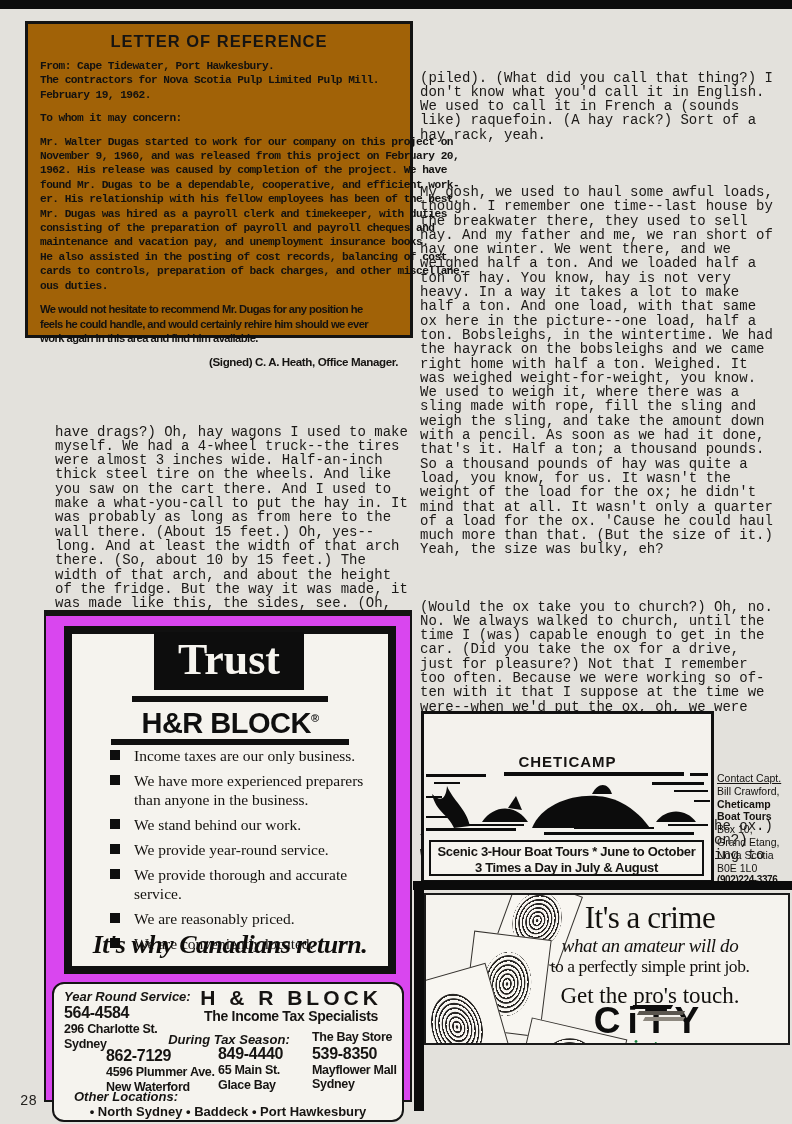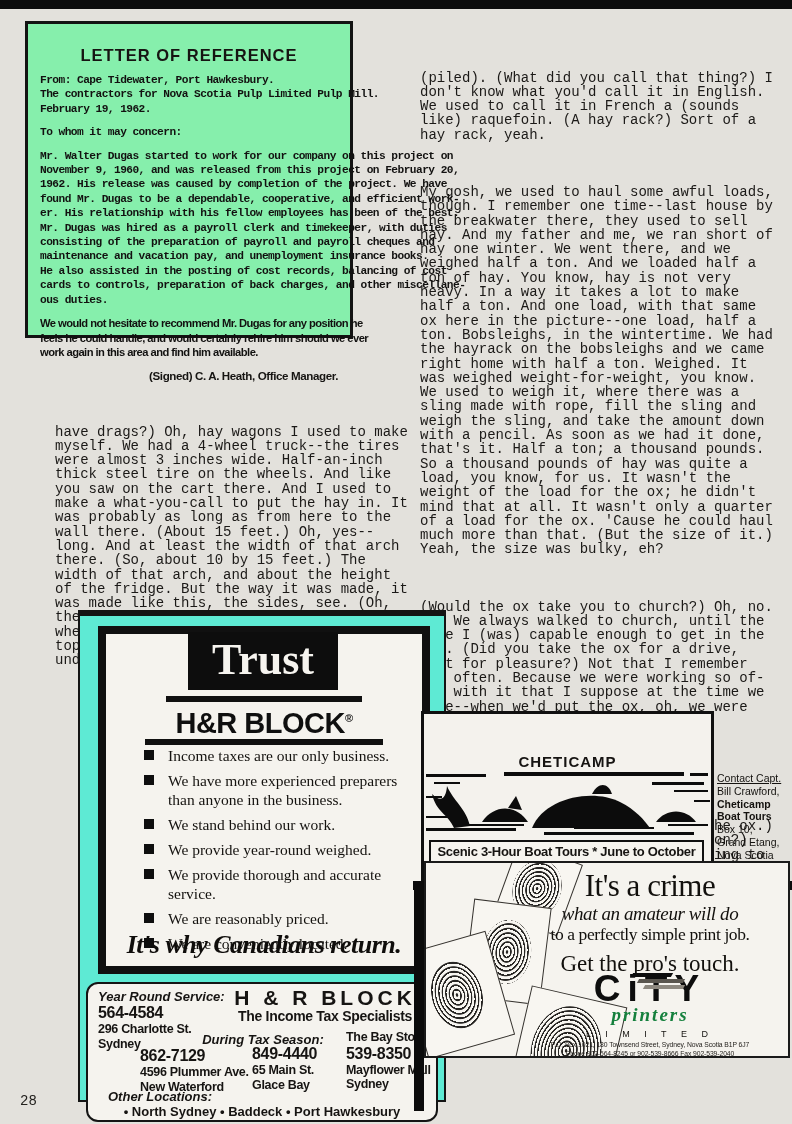--- a/index.html
+++ b/index.html
@@ -4,35 +4,35 @@
 <style>
   html,body{margin:0;padding:0;}
   body{background:#9a9893;font-family:"Liberation Sans",sans-serif;}
   #page{position:relative;width:792px;height:1124px;background:#e3e1dc;overflow:hidden;color:#161412;}
   .abs{position:absolute;}
 
   
   #top-edge{left:0;top:0;width:792px;height:9px;background:#0c0c0c;}
 
   
-  #letter-box{left:25px;top:21px;width:328px;height:317px;border:3px solid #131313;background:#86efac;box-sizing:border-box;padding:20px 12px 4px 12px;}
+  #letter-box{left:25px;top:21px;width:388px;height:317px;border:3px solid #131313;background:#a16207;box-sizing:border-box;padding:6px 12px 4px 12px;}
   #letter-box .ltr-title{text-align:center;font-weight:bold;font-size:16.5px;letter-spacing:1px;margin:2px 0 8px 0;}
   .ltr-txt{font-weight:bold;font-size:11.2px;line-height:14.4px;letter-spacing:-0.55px;white-space:pre;color:#121110;}
   .ltr-par{margin:0 0 9px 0;font-family:Liberation Mono, monospace;}
   .ltr-signed{text-align:right;font-weight:bold;font-size:11.6px;letter-spacing:-0.4px;margin-top:10px;}
 
   
   .mono{font-family:"Liberation Mono","DejaVu Sans Mono",monospace;font-size:14px;line-height:14.3px;white-space:pre;color:#1b1917;}
   #col-left{left:55px;top:348px;width:356px;}
   #col-right{left:420px;top:42px;width:366px;}
   .mono p{margin:0 0 14.3px 0;}
   .mono p:last-child{margin-bottom:0;margin-top:48px;}
 
   
-  #hrb-ad{left:44px;top:610px;width:368px;height:492px;background:#5eead4;border:2px solid #141414;border-top-width:6px;box-sizing:border-box;margin-left:34px;}
+  #hrb-ad{left:44px;top:610px;width:368px;height:492px;background:#d946ef;border:2px solid #141414;border-top-width:6px;box-sizing:border-box;}
   #hrb-inner{position:absolute;left:18px;top:10px;width:332px;height:348px;border:8px solid #101010;box-sizing:border-box;background:#f5f3ee;}
   #hrb-trust{position:absolute;left:82px;top:-2px;width:150px;height:58px;background:#0d0d0d;color:#f6f4ef;text-align:center;font-family:"Liberation Serif",serif;font-weight:bold;font-size:44px;line-height:56px;}
   #hrb-brandwrap{position:absolute;left:0;top:62px;width:100%;text-align:center;}
   .hrb-bar1{width:196px;height:6px;background:#101010;margin:0 auto 1px auto;}
   .hrb-bar2{width:238px;height:6px;background:#101010;margin:1px auto 0 auto;}
   #hrb-brand{font-weight:bold;font-size:29px;letter-spacing:-0.5px;line-height:30px;color:#0f0f0f;}
   #hrb-brand sup{font-size:11px;}
   #hrb-bullets{position:absolute;left:38px;top:112px;width:270px;font-family:"Liberation Serif",serif;font-size:15.5px;line-height:19px;color:#14120f;}
   .hrb-bullet{display:flex;margin-bottom:6px;}
   .hrb-sq{width:10px;height:10px;background:#0e0e0e;margin:4px 14px 0 0;flex:0 0 auto;}
@@ -64,21 +64,21 @@
   #whale-contact{left:717px;top:772px;width:76px;font-size:10.5px;line-height:12.8px;color:#14120f;}
   .wc-underline{text-decoration:underline;}
   .wc-bold{font-weight:bold;}
   .wc-phone{font-weight:bold;font-size:10px;letter-spacing:-0.4px;white-space:nowrap;}
 
   
   #sep-bar{left:413px;top:881px;width:379px;height:9px;background:#0b0b0b;}
 
   
   #city-bar{left:414px;top:890px;width:10px;height:221px;background:#0b0b0b;}
-  #city-ad{left:424px;top:861px;width:366px;height:197px;background:#f5f3ee;border:2px solid #1a1a1a;box-sizing:border-box;overflow:hidden;}
+  #city-ad{left:424px;top:893px;width:366px;height:152px;background:#f5f3ee;border:2px solid #1a1a1a;box-sizing:border-box;overflow:hidden;}
   .fp-card{position:absolute;background:#f8f6f1;border:1px solid #35322e;}
   .fp{position:absolute;border-radius:50%;background:repeating-radial-gradient(ellipse at 50% 50%, rgba(18,16,14,0.9) 0px, rgba(18,16,14,0.9) 1px, rgba(245,243,238,0) 1.6px, rgba(245,243,238,0) 3.4px);}
   #city-head{position:absolute;left:88px;top:6px;width:272px;text-align:center;font-family:"Liberation Serif",serif;color:#12100d;}
   #city-h1{font-size:31px;letter-spacing:-0.5px;line-height:34px;}
   #city-h2{font-size:19px;line-height:21px;letter-spacing:-0.4px;font-style:italic;}
   #city-h3{font-size:17.5px;line-height:20px;letter-spacing:-0.4px;}
   #city-h4{font-size:23px;line-height:26px;margin-top:7px;}
   #city-logo{position:absolute;left:88px;top:108px;width:272px;text-align:center;}
   #city-logo-city{font-weight:bold;font-size:37px;letter-spacing:7px;line-height:36px;color:#0d0d0d;font-stretch:expanded;position:relative;display:inline-block;}
   .city-stripe{position:absolute;height:4px;background:#0d0d0d;transform:skewX(-30deg);}
@@ -198,21 +198,21 @@
             <span class="hrb-sq"></span>
             <span class="hrb-btxt">We have more experienced preparers
 than anyone in the business.</span>
           </div>
         <div class="hrb-bullet">
             <span class="hrb-sq"></span>
             <span class="hrb-btxt">We stand behind our work.</span>
           </div>
         <div class="hrb-bullet">
             <span class="hrb-sq"></span>
-            <span class="hrb-btxt">We provide year-round weighed.</span>
+            <span class="hrb-btxt">We provide year-round service.</span>
           </div>
         <div class="hrb-bullet">
             <span class="hrb-sq"></span>
             <span class="hrb-btxt">We provide thorough and accurate service.</span>
           </div>
         <div class="hrb-bullet">
             <span class="hrb-sq"></span>
             <span class="hrb-btxt">We are reasonably priced.</span>
           </div>
         <div class="hrb-bullet">

